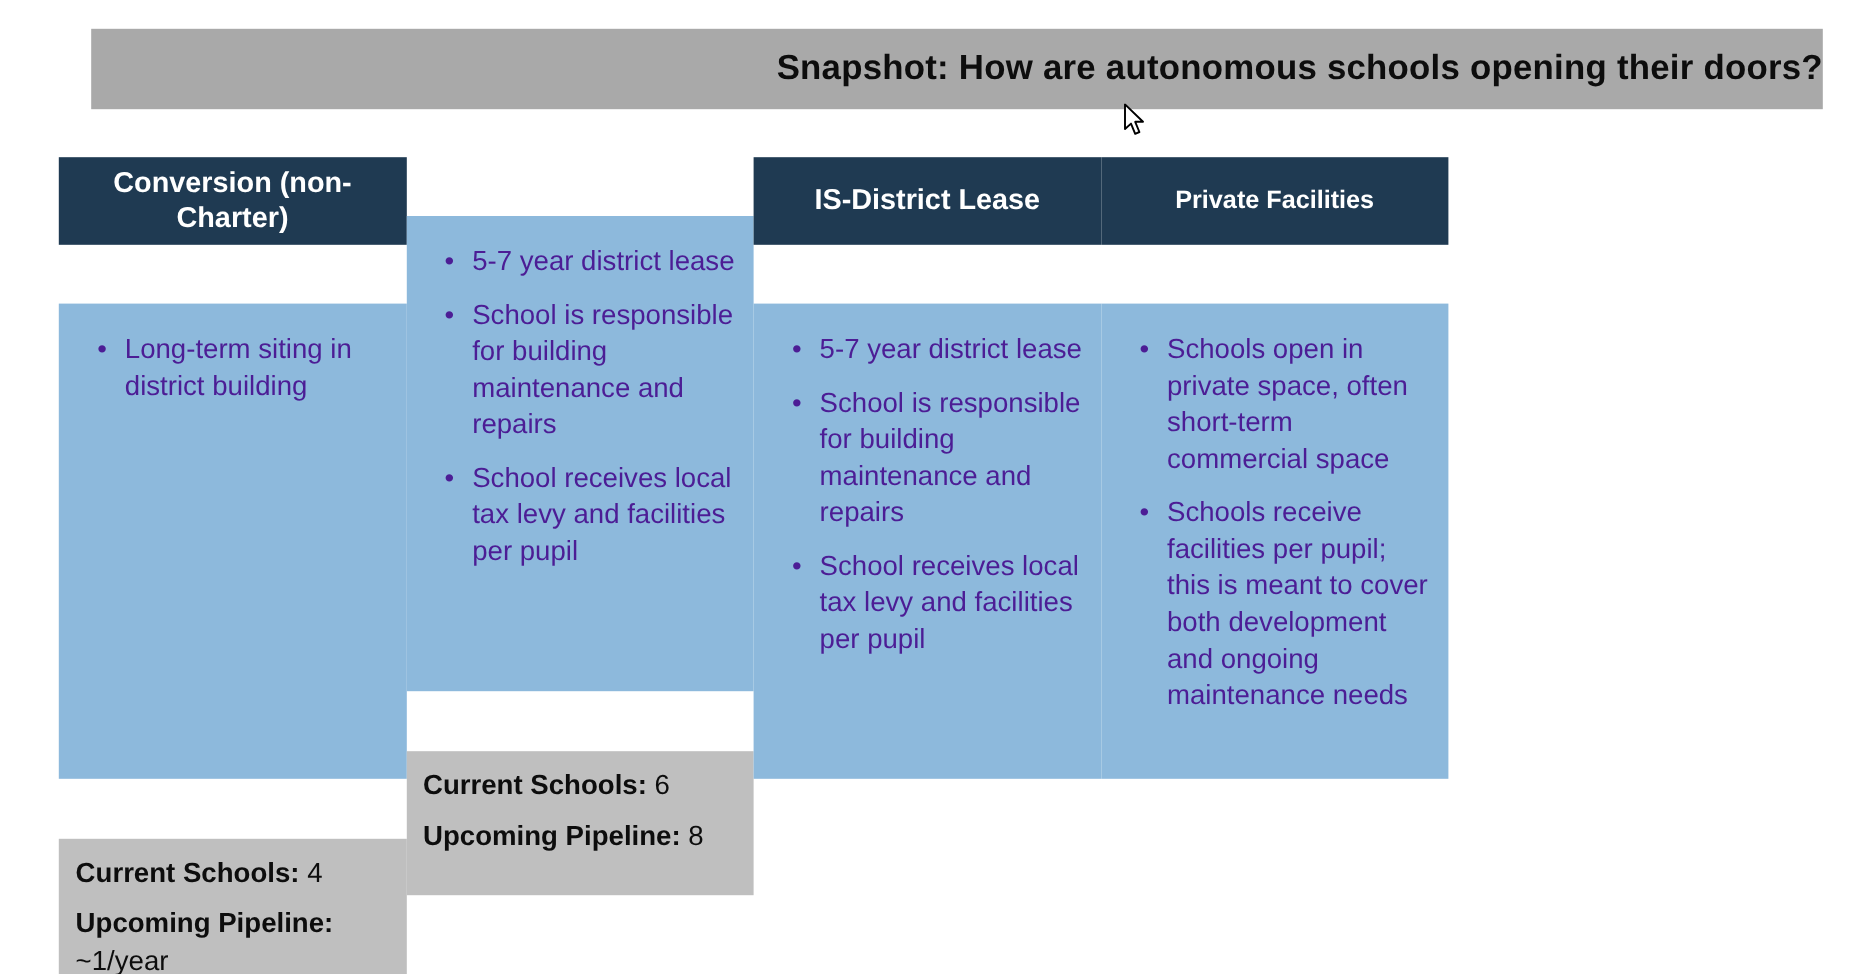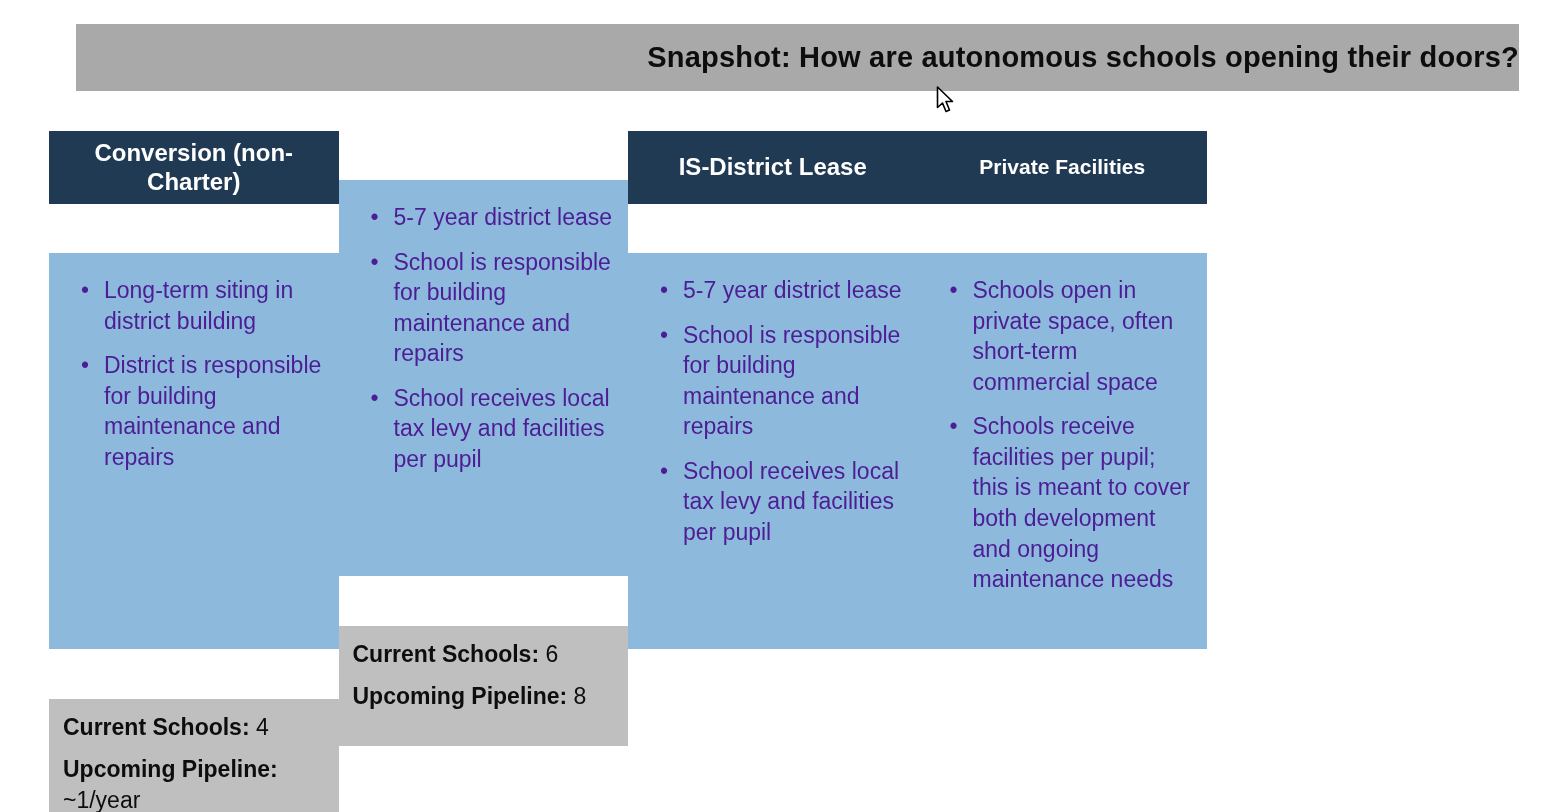--- a/index.html
+++ b/index.html
@@ -111,21 +111,20 @@
   <div class="columns">
 
     <section class="column">
       <header class="col-header">
         <div>Conversion (non-</div>
         <div>Charter)</div>
       </header>
       <div class="col-body">
         <ul class="bullets">
           <li>Long-term siting in district building</li>
-          <li>District is responsible for building maintenance and repairs</li>
         </ul>
       </div>
       <footer class="col-stats">
         <p class="stat">
           <b>Current Schools:</b>
           <span>4</span>
         </p>
         <p class="stat">
           <b>Upcoming Pipeline:</b>
           <span>~1/year</span>

